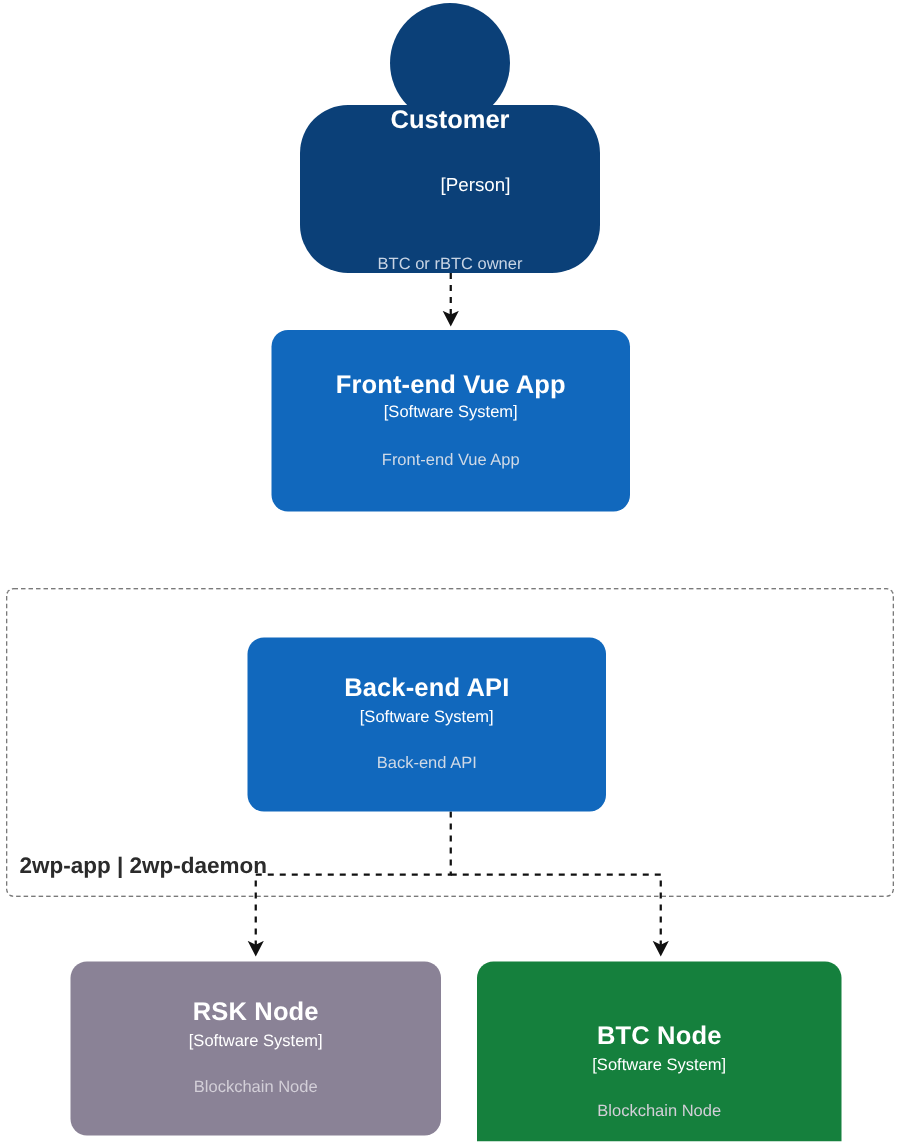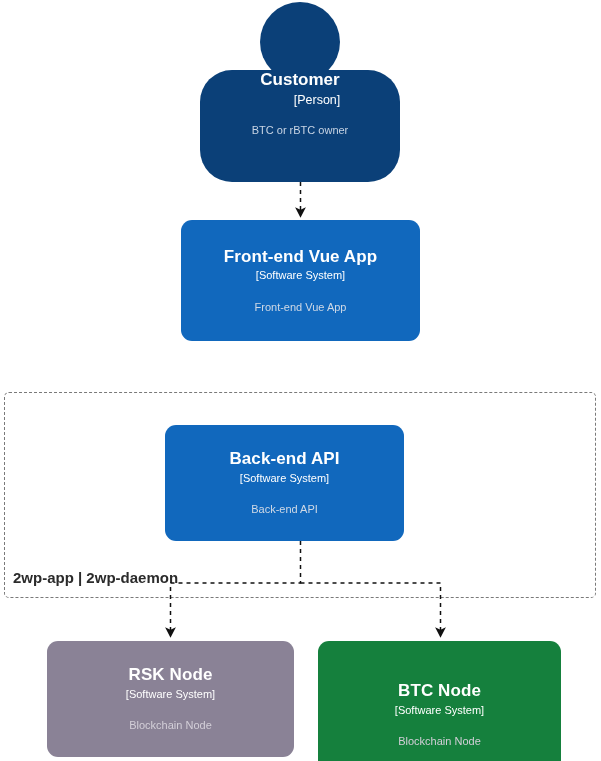--- a/index.html
+++ b/index.html
@@ -75,21 +75,21 @@
     position: absolute;
     left: 0px;
     top: 68px;
     width: 200px;
     height: 112px;
     border-radius: 32px;
     background: #0B4078;
     display: flex;
     flex-direction: column;
     align-items: center;
-    justify-content: flex-start;
+    justify-content: space-between;
     text-align: center;
   }
   #person-customer .title {
     font-size: 17px;
     font-weight: bold;
     color: #ffffff;
     line-height: 1.22;
   }
   #person-customer .subtitle {
     font-size: 12.5px;

